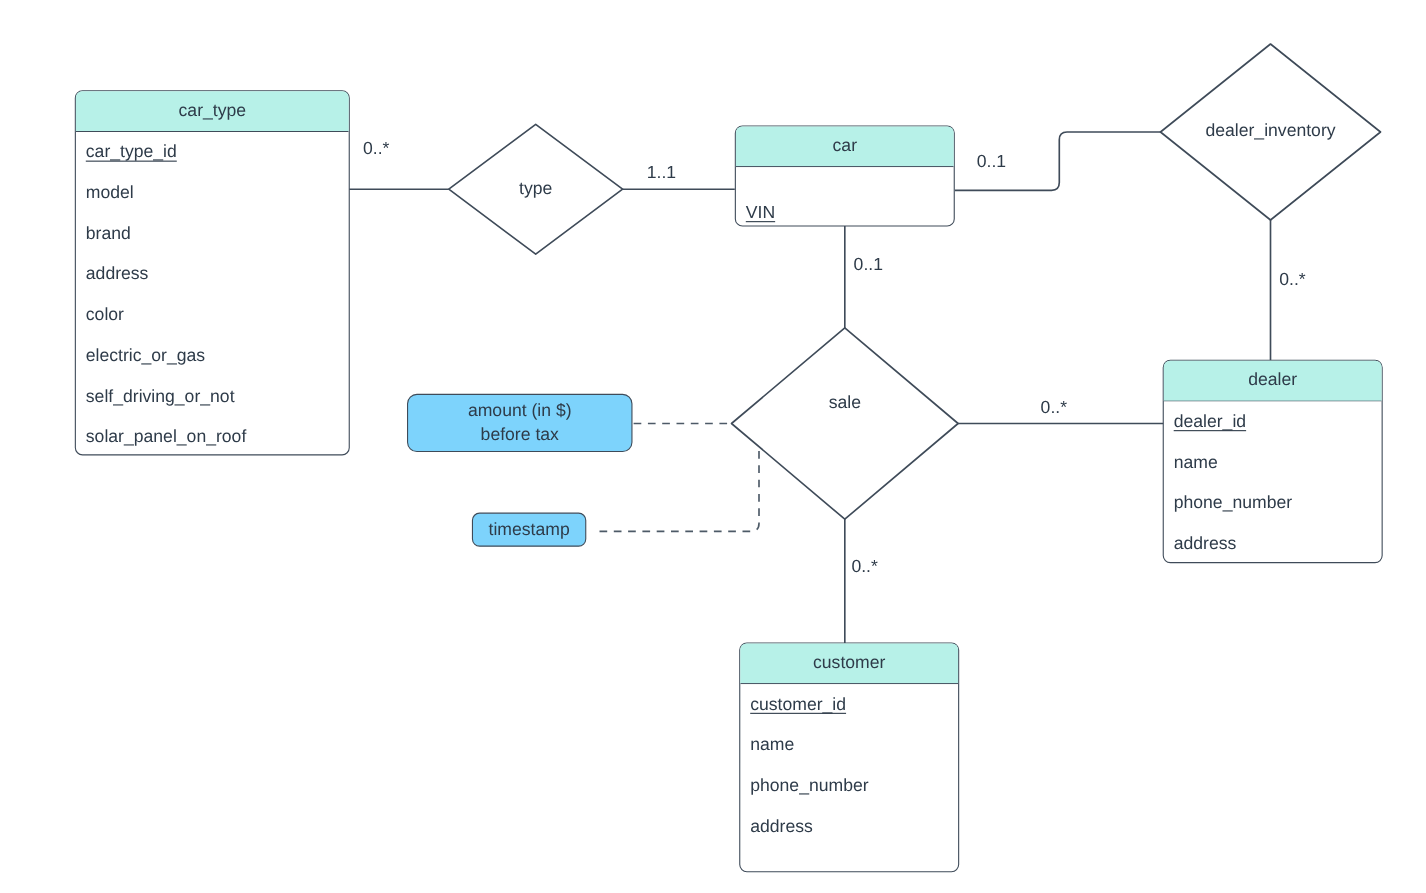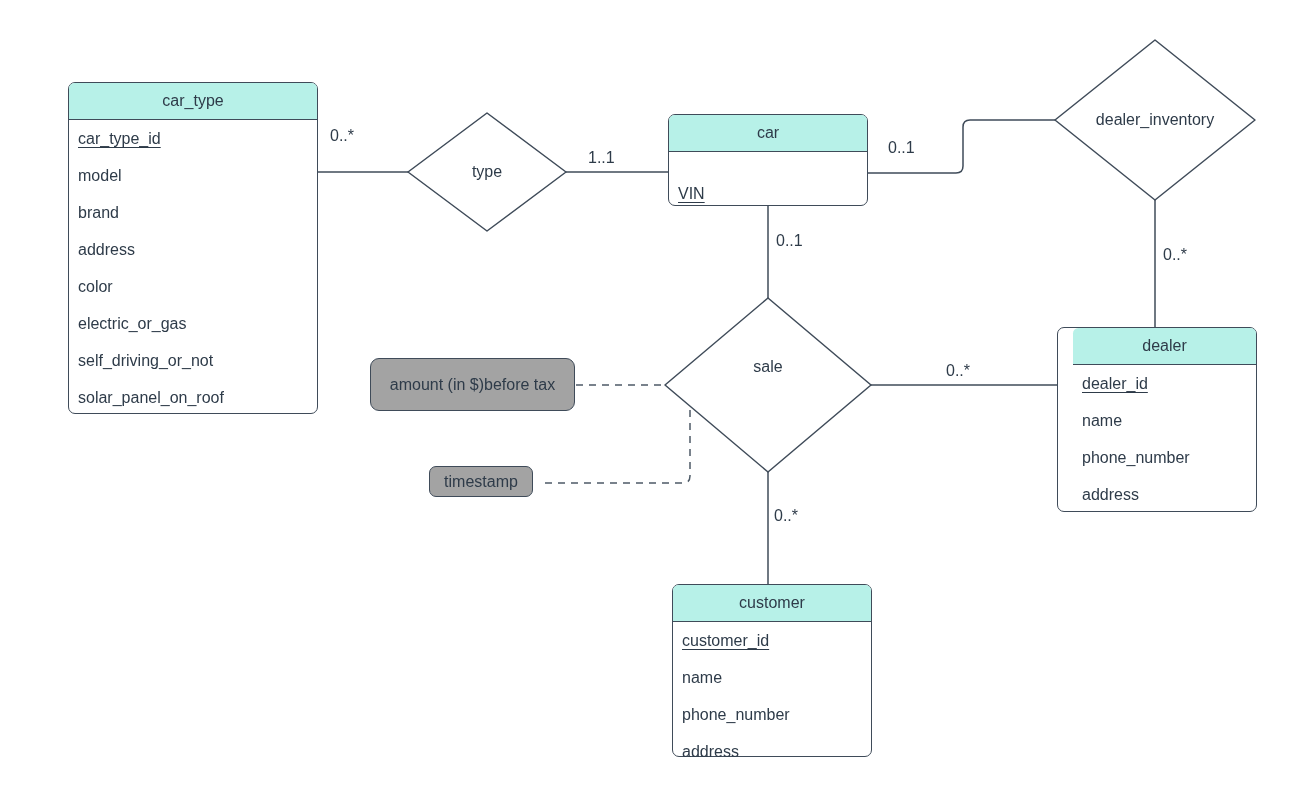--- a/index.html
+++ b/index.html
@@ -41,25 +41,25 @@
     font-size:16px;
     white-space:nowrap;
   }
   .card-label{
     position:absolute;
     font-size:16px;
     white-space:nowrap;
   }
   .attr-node{
     position:absolute;
-    background:#a3a3a3;
+    background:#7dd3fc;
     border:1.5px solid #3f4b59;
     box-sizing:border-box;
     font-size:16px;
-    display:flex;flex-direction:row;
+    display:flex;flex-direction:column;
     align-items:center;justify-content:center;
     text-align:center;
     line-height:22px;
   }
   .attr-node.big{border-radius:9px;}
   .attr-node.small{border-radius:7px;}
 </style>
 </head>
 <body>
 
@@ -96,29 +96,29 @@
     <div class="row indent">electric_or_gas</div>
     <div class="row indent">self_driving_or_not</div>
     <div class="row indent">solar_panel_on_roof</div>
   </div>
 
   <div class="entity" style="left:668px;top:114px;width:200px;height:92px;">
     <div class="hdr">car</div>
     <div class="row tall pk">VIN</div>
   </div>
 
-  <div class="entity" style="left:1057px;top:327px;width:200px;height:185px;padding-left:15px;">
+  <div class="entity" style="left:1057px;top:327px;width:200px;height:185px;">
     <div class="hdr">dealer</div>
     <div class="row pk">dealer_id</div>
     <div class="row">name</div>
     <div class="row">phone_number</div>
     <div class="row">address</div>
   </div>
 
-  <div class="entity" style="left:672px;top:584px;width:200px;height:173px;">
+  <div class="entity" style="left:672px;top:584px;width:200px;height:209px;">
     <div class="hdr">customer</div>
     <div class="row pk">customer_id</div>
     <div class="row">name</div>
     <div class="row">phone_number</div>
     <div class="row">address</div>
   </div>
 
   <div class="dlabel" style="left:487px;top:172px;">type</div>
   <div class="dlabel" style="left:1155px;top:120px;">dealer_inventory</div>
   <div class="dlabel" style="left:768px;top:367px;">sale</div>

